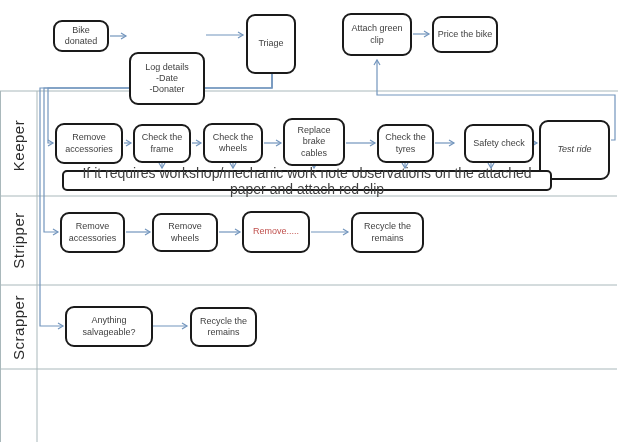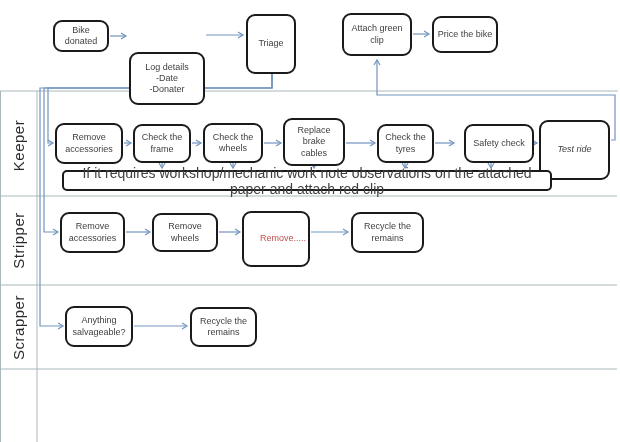--- a/index.html
+++ b/index.html
@@ -143,29 +143,29 @@
   </div>
 
   <div class="node" style="left:60px;top:212px;width:65px;height:41px;">
     <span class="lbl">Remove
 accessories</span>
   </div>
   <div class="node" style="left:152px;top:213px;width:66px;height:39px;">
     <span class="lbl">Remove
 wheels</span>
   </div>
-  <div class="node red" style="left:242px;top:211px;width:68px;height:56px;justify-content:flex-end;">
+  <div class="node red" style="left:242px;top:211px;width:68px;height:42px;">
     <span class="lbl">Remove.....</span>
   </div>
   <div class="node" style="left:351px;top:212px;width:73px;height:41px;">
     <span class="lbl">Recycle the
 remains</span>
   </div>
 
-  <div class="node" style="left:65px;top:306px;width:68px;height:41px;">
+  <div class="node" style="left:65px;top:306px;width:88px;height:41px;">
     <span class="lbl">Anything
 salvageable?</span>
   </div>
   <div class="node" style="left:190px;top:307px;width:67px;height:40px;">
     <span class="lbl">Recycle the
 remains</span>
   </div>
 
 </div>
 

